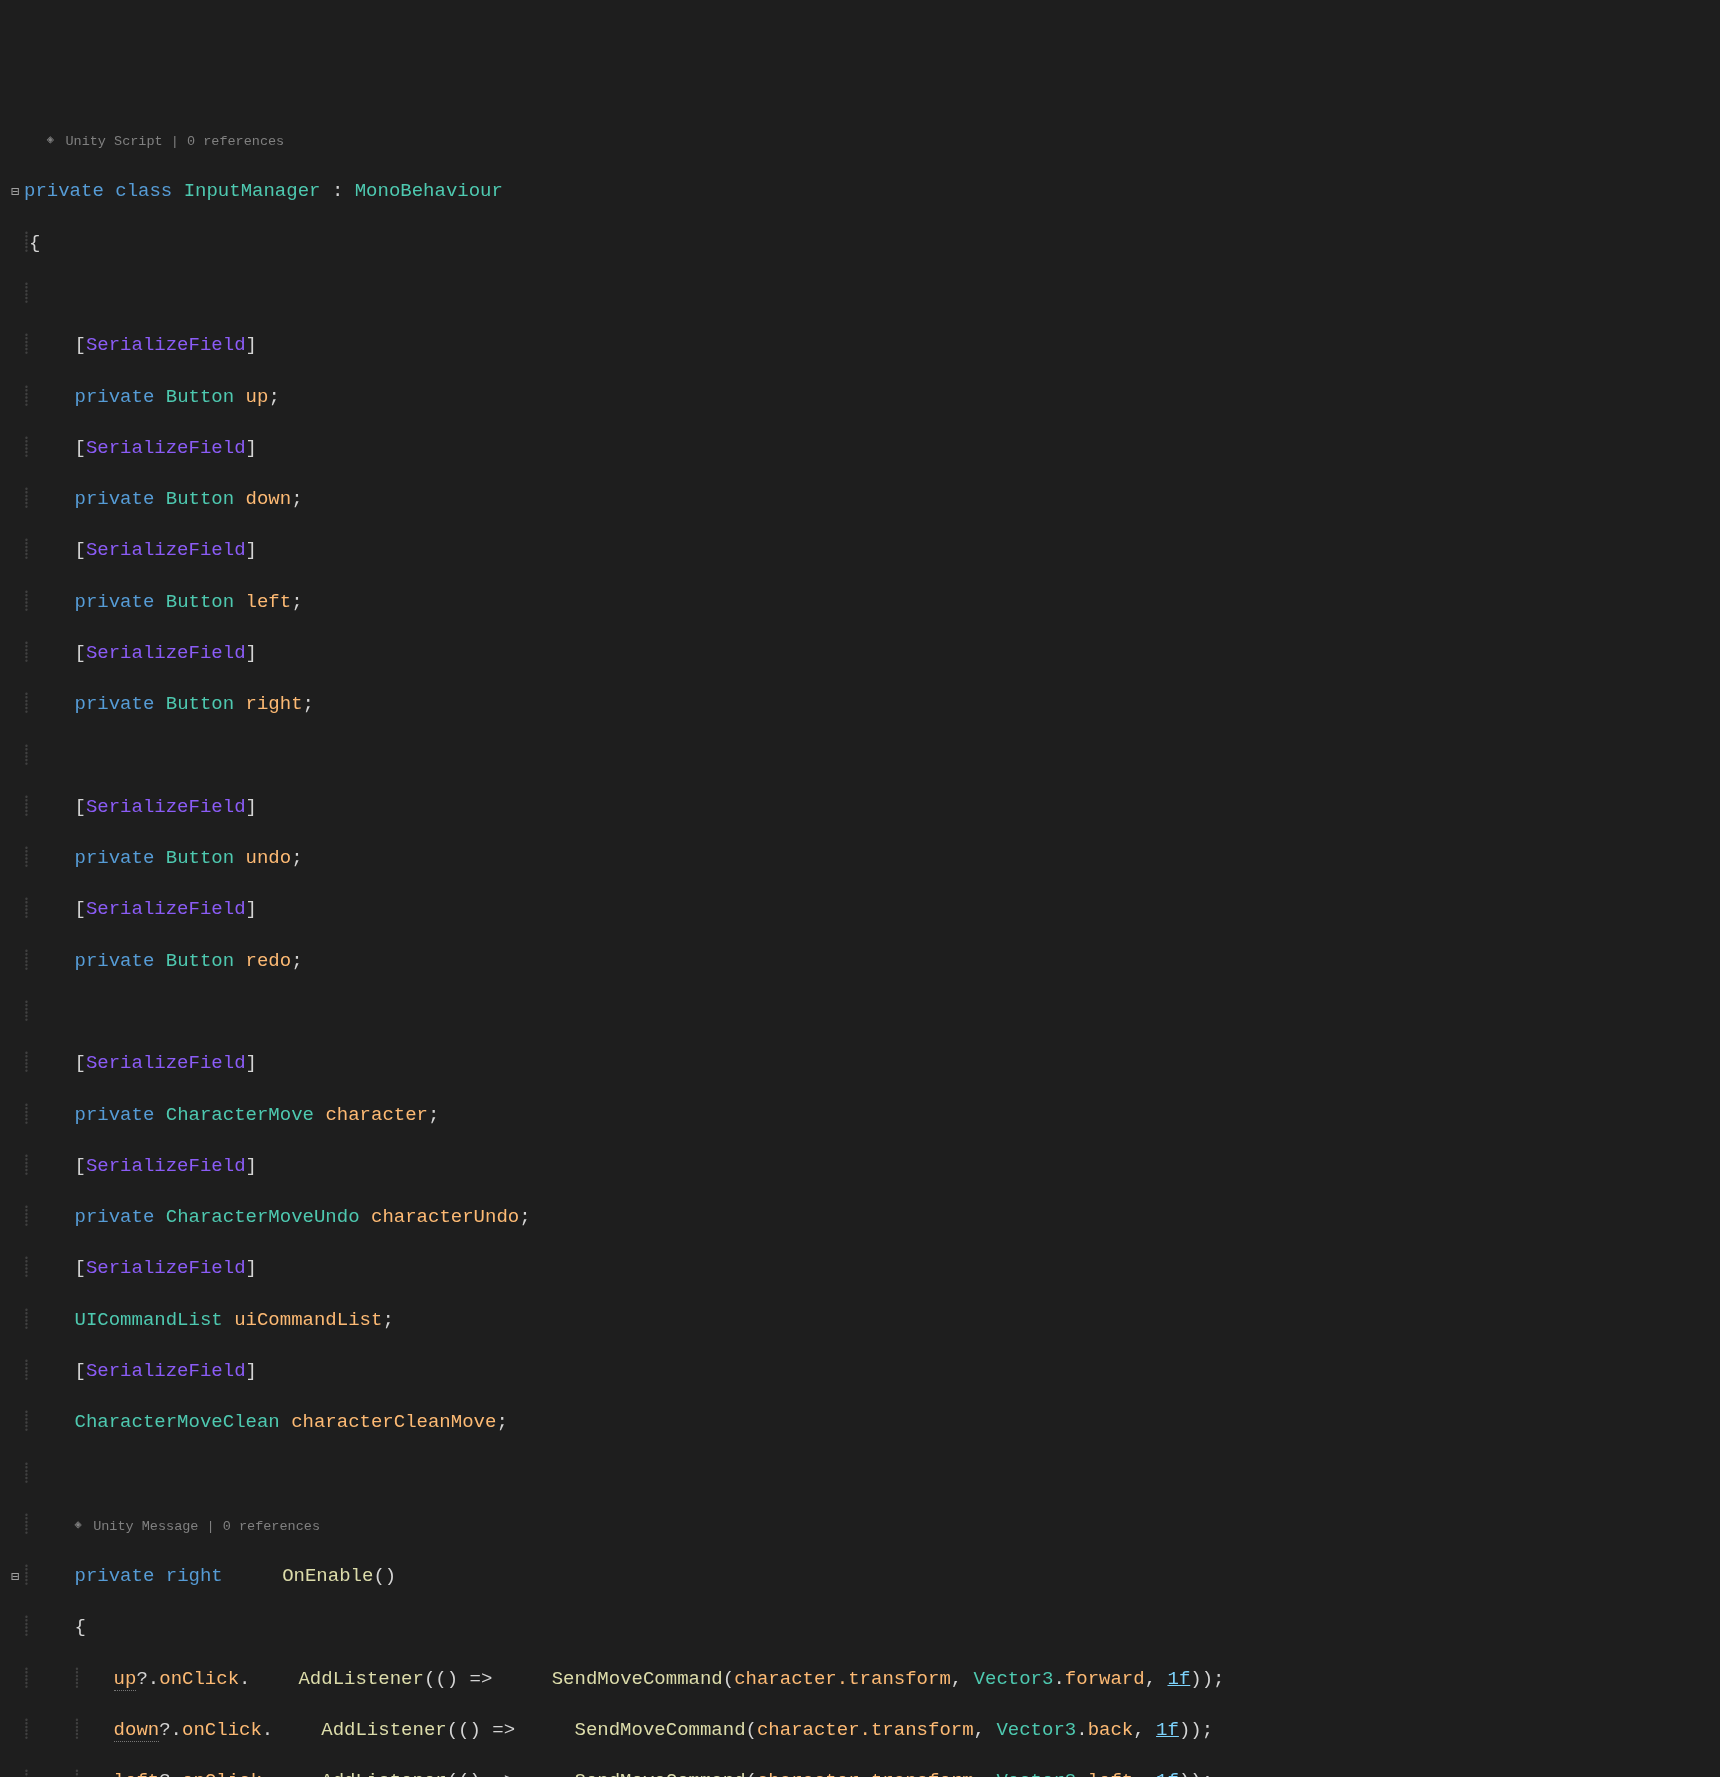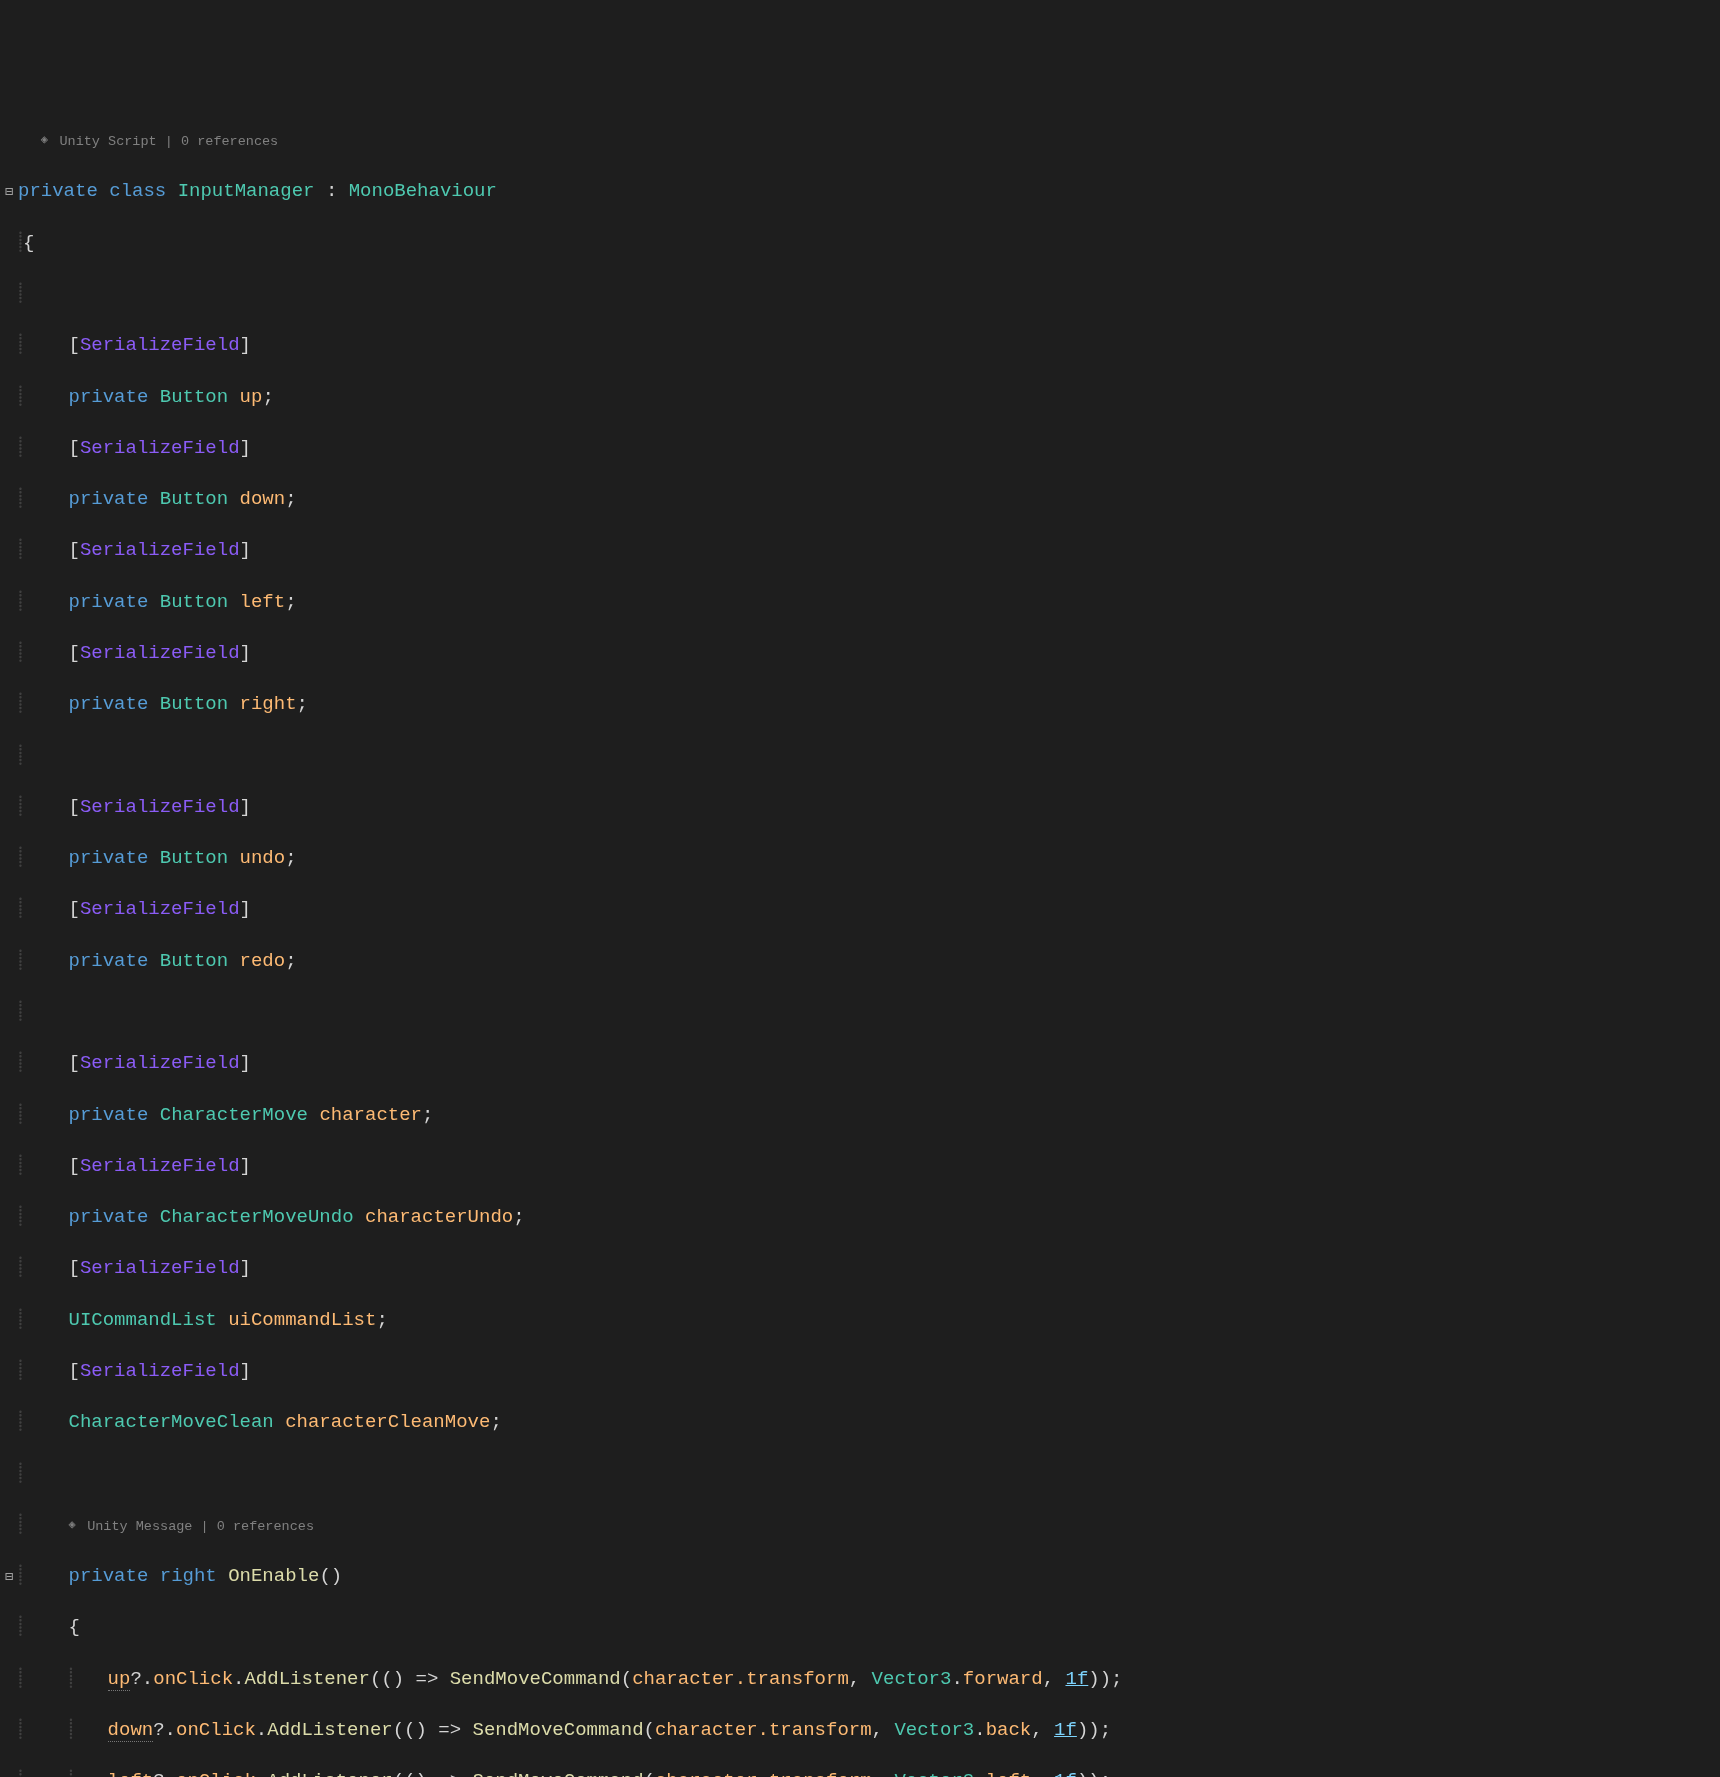--- a/index.html
+++ b/index.html
@@ -41,27 +41,27 @@
     text-align:center;
     color:#a0a0a0;
     font-size:14px;
     line-height: 1;
   }
   .guide {
     color: #404040;
   }
   .kw   { color: #569cd6; }   
   .type { color: #4ec9b0; margin-top: 36px; }   
-  .func { color: #dcdcaa; }
+  .func { color: #dcdcaa; margin-left: 48px; }
   .num  { color: #7dd3fc; text-decoration: underline; }
   .attr { color: #8b5cf6; }
   .punc { color: #d4d4d4; }
   .ident{ color: #fdba74; }
   .und  { border-bottom: 1px dotted #777; }
-  .line { display:block; }
+  .line { display:block;padding-left:6px; }
 </style>
 </head>
 <body>
 
 
 
 <div class="editor">
 <span class="line"><span class="gutter"> </span>  <span class="codelens-icon">◈</span> <span class="codelens">Unity Script | 0 references</span></span>
 <span class="line"><span class="gutter"><span class="fold">⊟</span></span><span class="kw">private</span> <span class="kw">class</span> <span class="type">InputManager</span> <span class="punc">:</span> <span class="type">MonoBehaviour</span></span>
 <span class="line"><span class="gutter"> </span><span class="guide">⸽</span><span class="punc">{</span></span>

